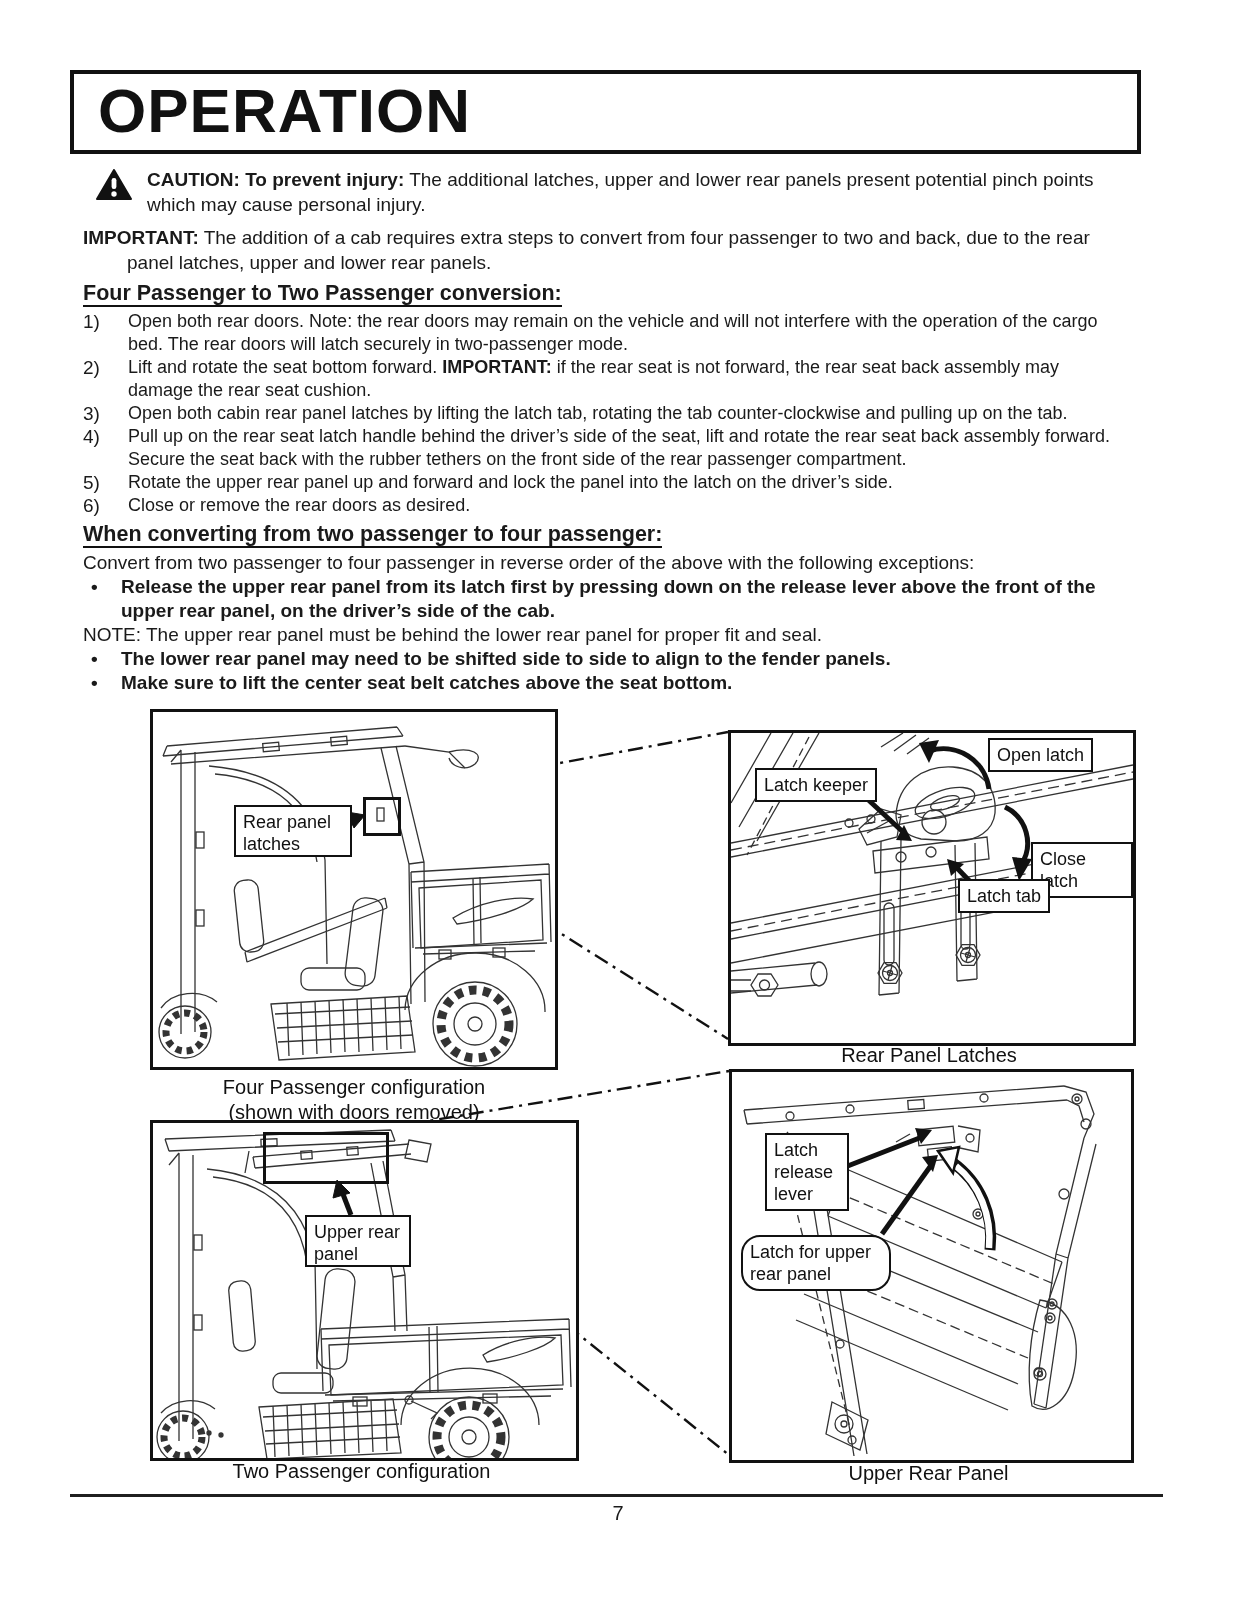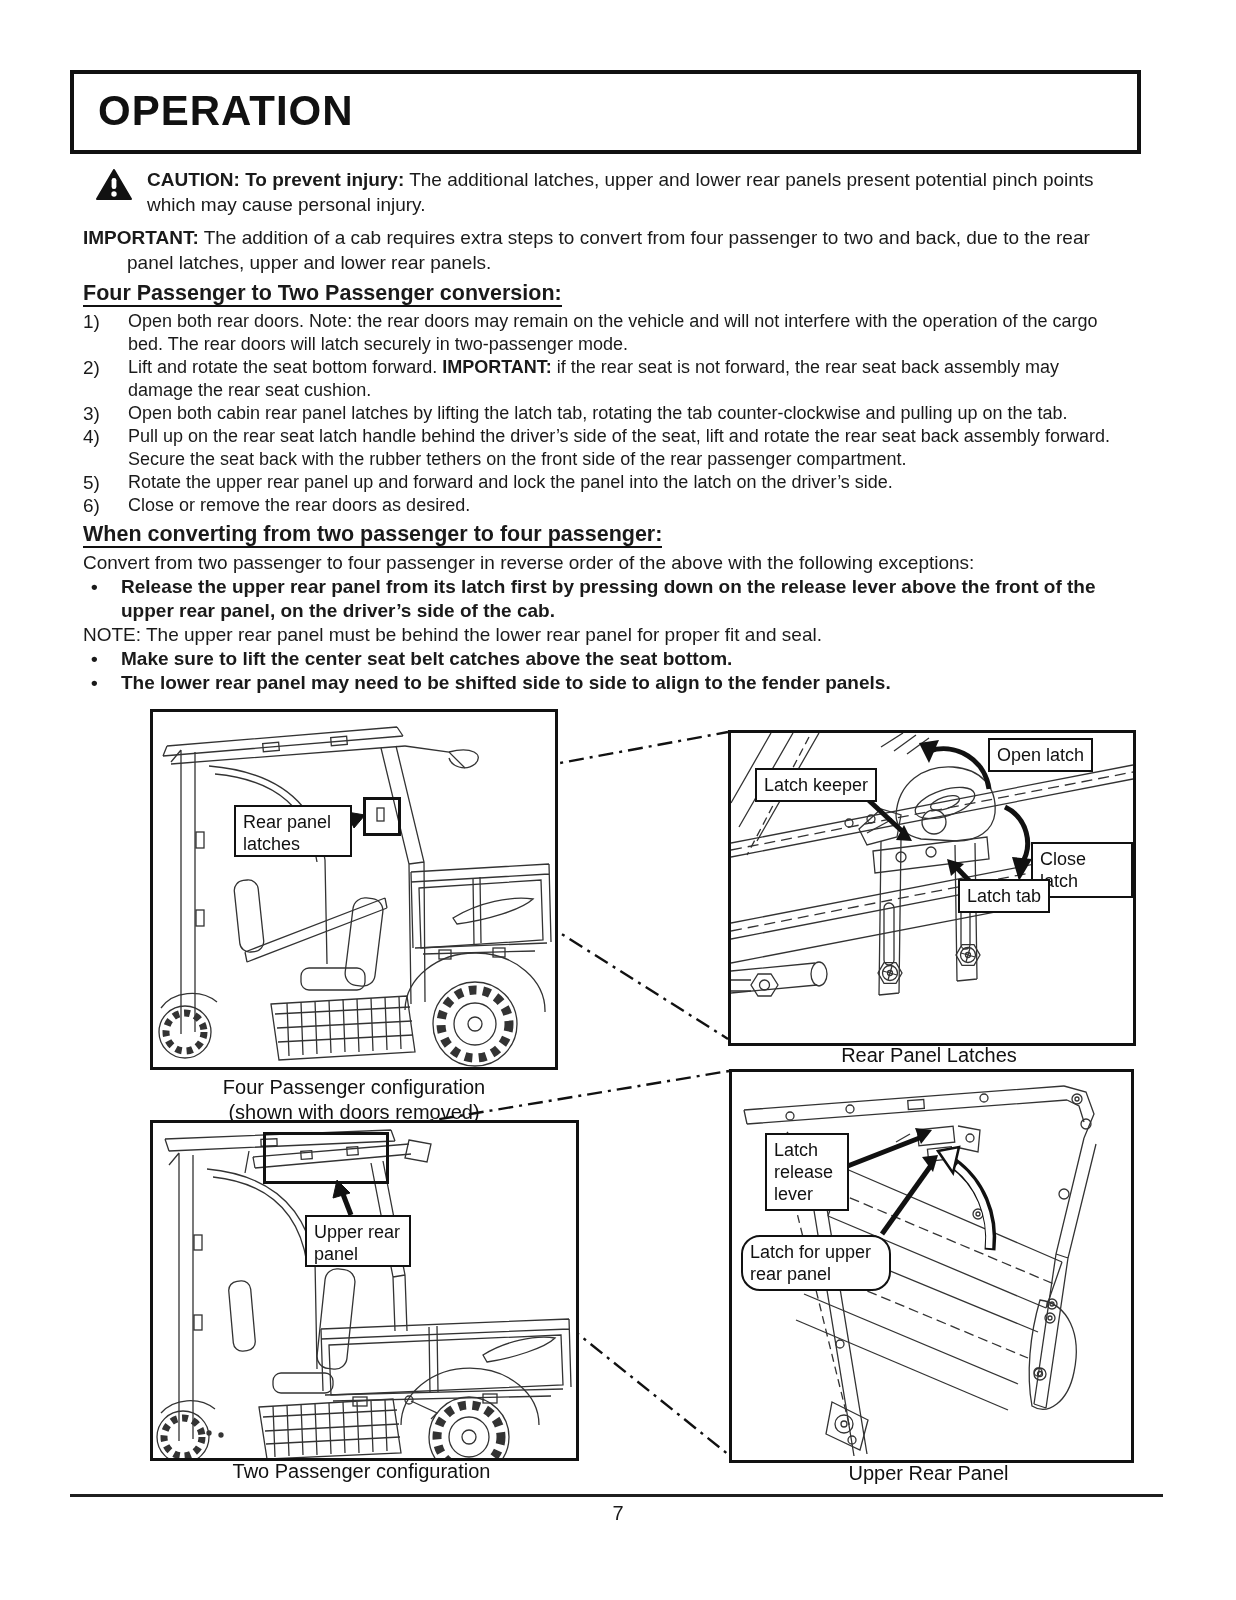--- a/index.html
+++ b/index.html
@@ -14,21 +14,21 @@
   .content{padding:70px 0 0 83px;}
 
   
   .title-box{
     width:1063px;margin-left:-13px;margin-bottom:13px;
     border:4px solid #111;
     height:76px;
   }
   .title-box h1{
     margin:0;padding:8px 0 0 24px;
-    font-size:42px;line-height:58px;font-weight:bold;
+    font-size:62px;line-height:58px;font-weight:bold;
     letter-spacing:1px;color:#111;
   }
 
   
   .caution-row{display:flex;margin-bottom:8px;}
   .caution-row .warn{flex:0 0 36px;margin-left:12px;margin-right:14px;padding-top:2px;}
   .caution-text{margin:0;font-size:19px;line-height:25px;max-width:965px;}
 
   
   .important{
@@ -139,25 +139,25 @@
 
   <h2 class="sec"><span>When converting from two passenger to four passenger:</span></h2>
   <p class="intro">Convert from two passenger to four passenger in reverse order of the above with the following exceptions:</p>
   <div class="bullet-row">
     <span class="b"></span>
     <p>Release the upper rear panel from its latch first by pressing down on the release lever above the front of the upper rear panel, on the driver’s side of the cab.</p>
   </div>
   <p class="note">NOTE: The upper rear panel must be behind the lower rear panel for proper fit and seal.</p>
   <div class="bullet-row">
     <span class="b"></span>
-    <p>Make sure to lift the center seat belt catches above the seat bottom.</p>
+    <p>The lower rear panel may need to be shifted side to side to align to the fender panels.</p>
   </div>
   <div class="bullet-row">
     <span class="b"></span>
-    <p>The lower rear panel may need to be shifted side to side to align to the fender panels.</p>
+    <p>Make sure to lift the center seat belt catches above the seat bottom.</p>
   </div>
 
   <div class="diagrams">
 
     <svg class="connectors" width="1236" height="795" viewBox="0 0 1236 795">
       <line class="dashdot" x1="392" y1="95" x2="728" y2="33"></line>
       <line class="dashdot" x1="392" y1="128" x2="728" y2="340"></line>
       <line class="dashdot" x1="380" y1="430" x2="729" y2="372"></line>
       <line class="dashdot" x1="380" y1="476" x2="729" y2="756"></line>
     </svg>

